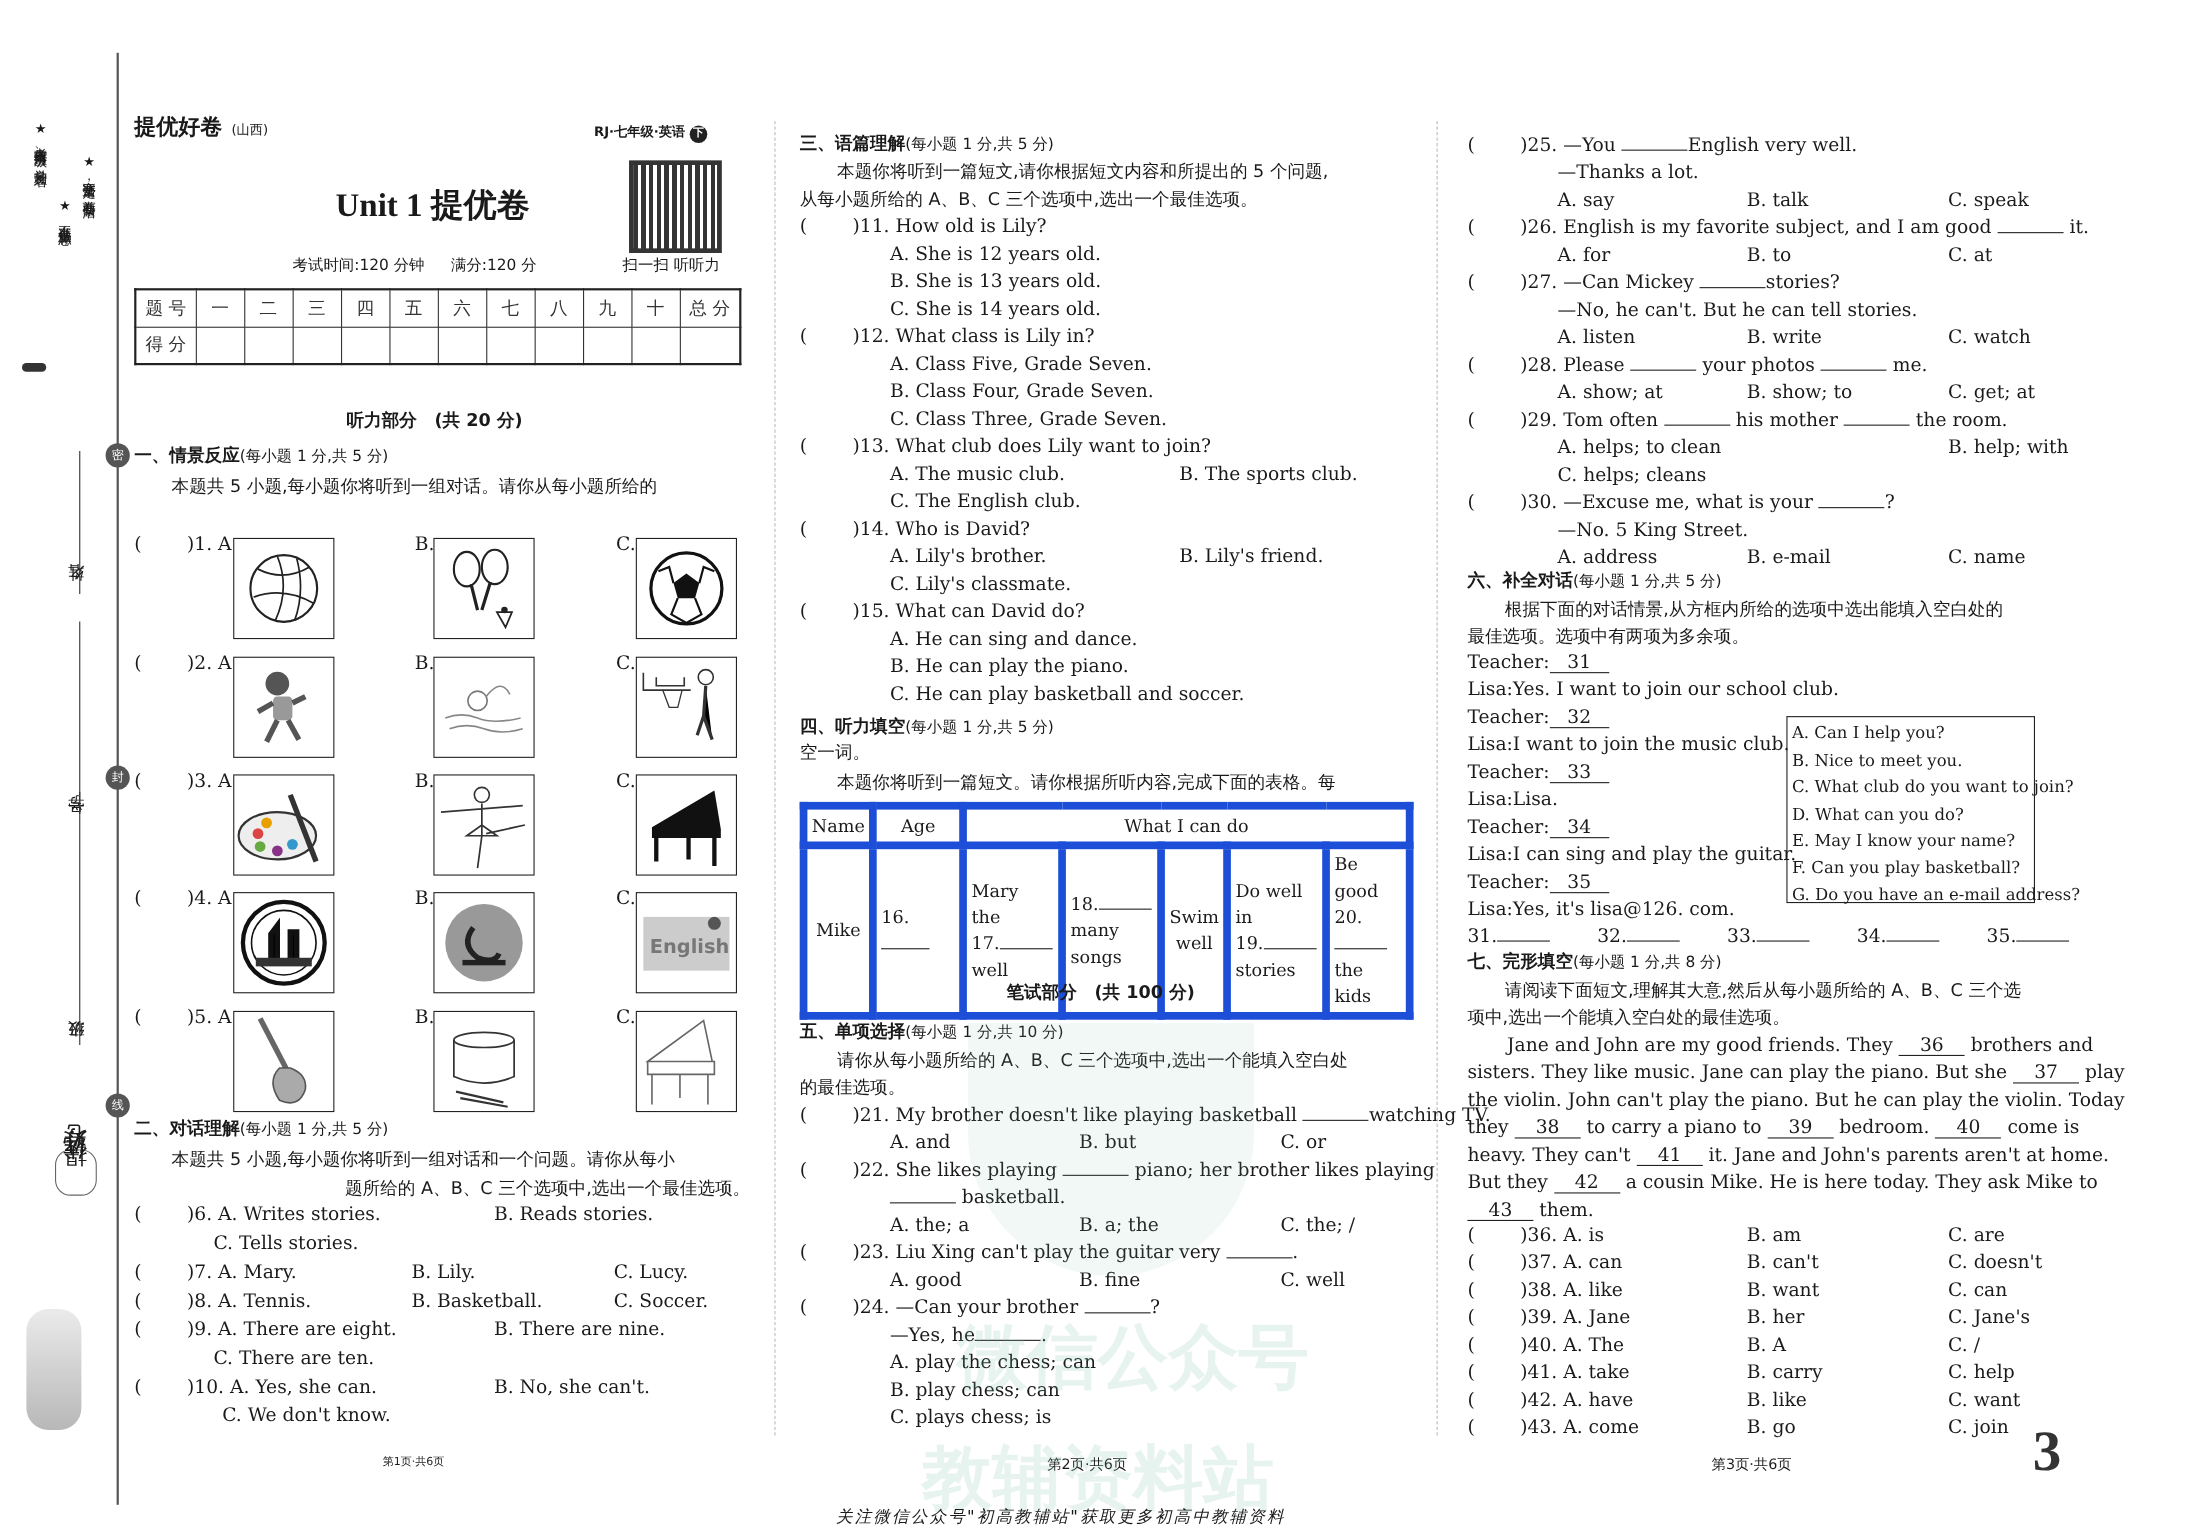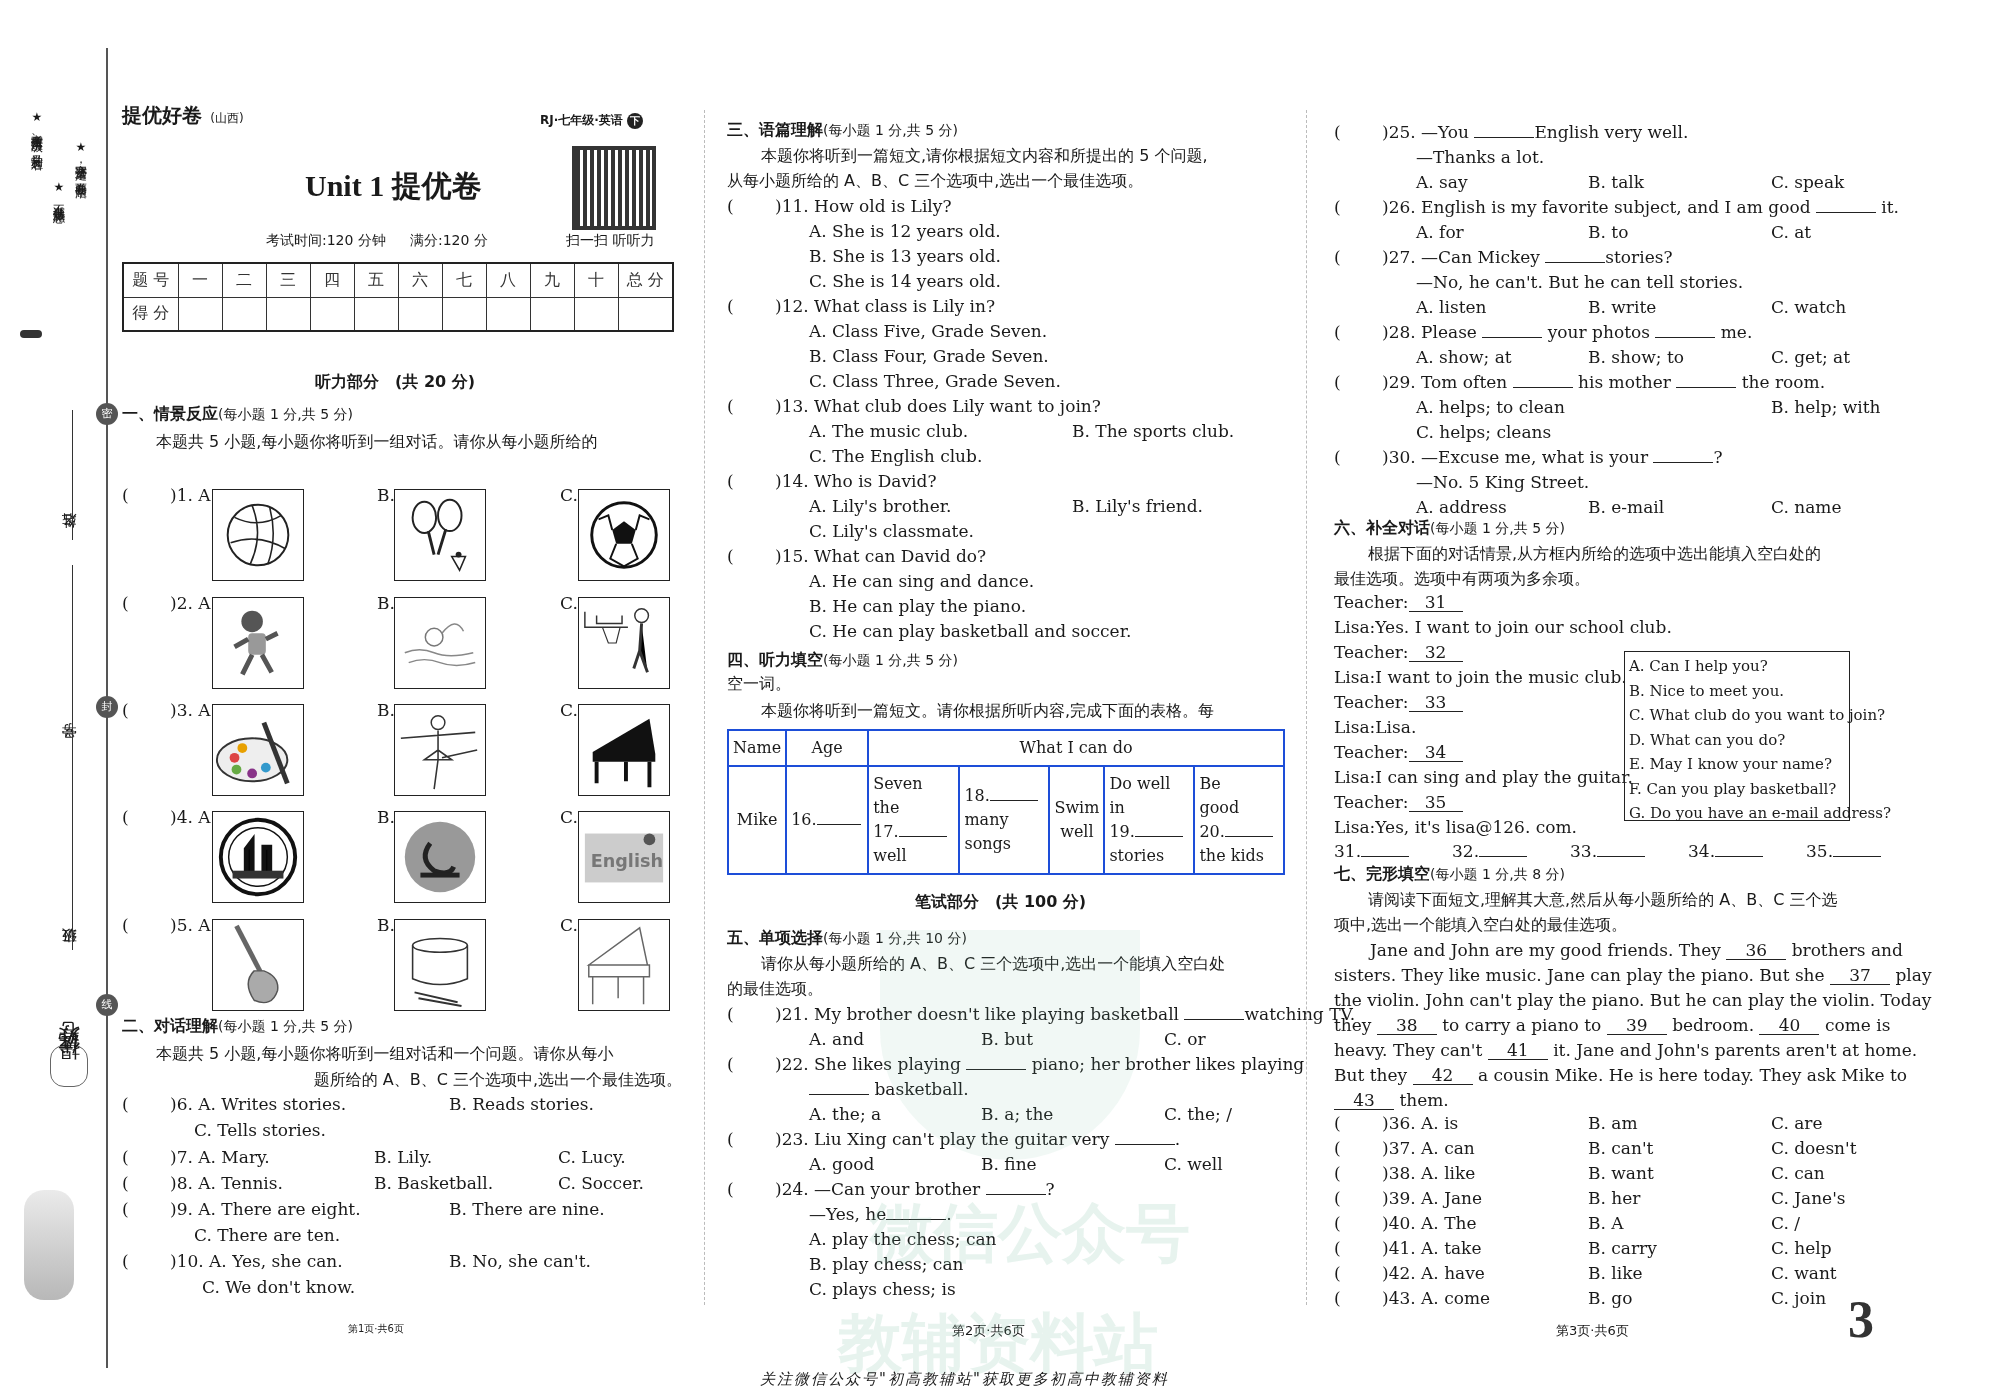--- a/index.html
+++ b/index.html
@@ -14,21 +14,21 @@
   .sec-sub { font-weight: normal; font-size: 14px; }
   .cn { font-family: "DejaVu Sans", sans-serif; font-size: 16px; }
   .paren { display: inline-block; width: 48px; }
   .blank { display: inline-block; border-bottom: 1px solid #222; min-width: 60px; text-align: center; line-height: 18px; }
   .ques-box { border: 1px solid #222; width: 92px; height: 92px; position: absolute; background: #fff; }
   .ques-box svg { width: 100%; height: 100%; }
   table.score { border-collapse: collapse; position: absolute; left: 122px; top: 262px; width: 552px; height: 70px; }
   table.score td { border: 1px solid #333; text-align: center; font-family: "DejaVu Sans", sans-serif; font-size: 16px; color: #333; }
   table.score { border: 2px solid #222; }
   table.fill { border-collapse: collapse; position: absolute; left: 727px; top: 729px; width: 558px; height: 146px; border: 2px solid #222; }
-  table.fill td { border: 2px solid #1d4ed8; font-size: 16px; vertical-align: middle; padding: 2px 4px; line-height: 24px; }
+  table.fill td { border: 7px solid #1d4ed8; font-size: 16px; vertical-align: middle; padding: 2px 4px; line-height: 24px; }
   .optbox { position: absolute; left: 1624px; top: 651px; width: 226px; height: 170px; border: 1px solid #222; padding: 2px 4px; }
   .optbox div { font-size: 15px; line-height: 24.5px; white-space: nowrap; }
   .dashed { position: absolute; width: 0; border-left: 1.5px dashed #bbb; }
   .circle-tag { position: absolute; width: 22px; height: 22px; border-radius: 50%; background: #555; color: #fff; font-size: 11px; text-align: center; line-height: 22px; font-family: "DejaVu Sans", sans-serif; }
   .watermark { position: absolute; color: rgba(120,190,160,0.18); font-family: "DejaVu Sans", sans-serif; font-weight: bold; }
 </style>
 </head>
 <body>
 
 <div class="vline" style="left:106px; top:48px; height:1320px;"></div>
@@ -278,21 +278,21 @@
   <tbody>
       <tr style="height:36px;">
     <td style="width:54px; text-align:center;">Name</td>
     <td style="width:82px; text-align:center;">Age</td>
     <td colspan="5" style="text-align:center;">What I can do</td>
   </tr>
   <tr>
     <td style="text-align:center;">Mike</td>
     <td><span>16.</span><span class="blank" style="min-width:44px;"></span></td>
     <td style="width:90px;">
-          <div>Seven　　the</div>
+          <div>Mary　　the</div>
           <div><span>17.</span><span class="blank" style="min-width:48px;"></span></div>
           <div>well</div>
         </td>
     <td style="width:90px;">
           <div><span>18.</span><span class="blank" style="min-width:48px;"></span></div>
           <div>many</div>
           <div>songs</div>
         </td>
     <td style="width:54px; text-align:center;">
           <div>Swim</div>

